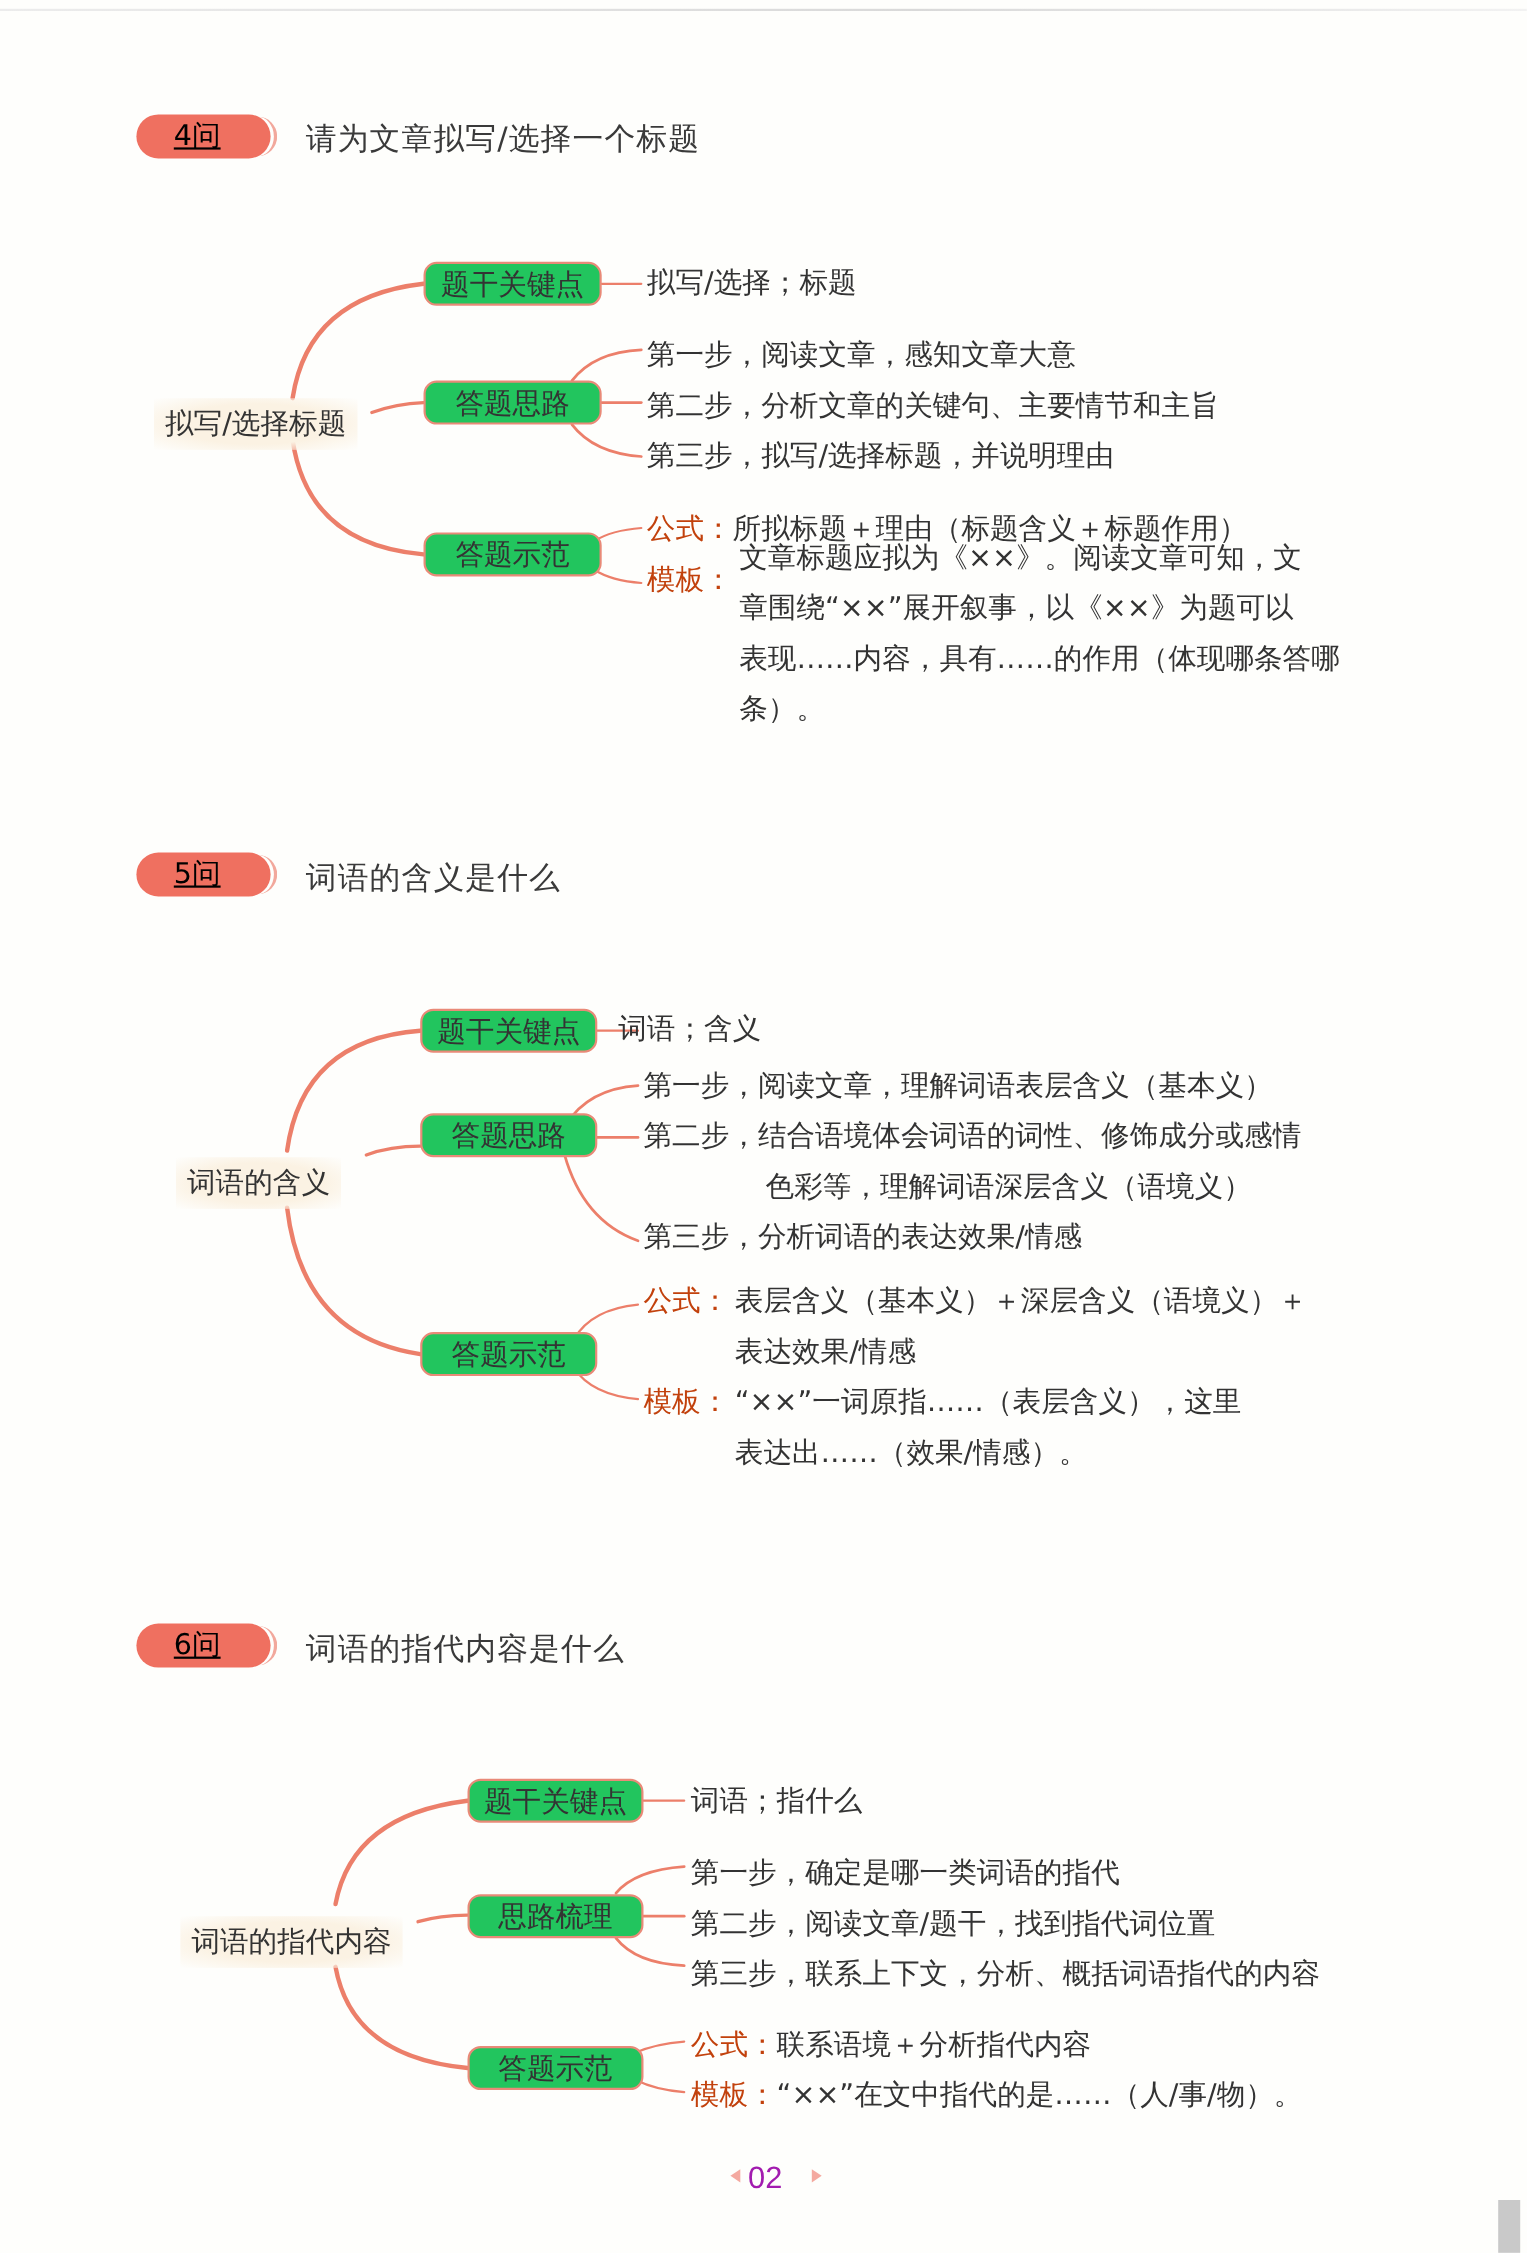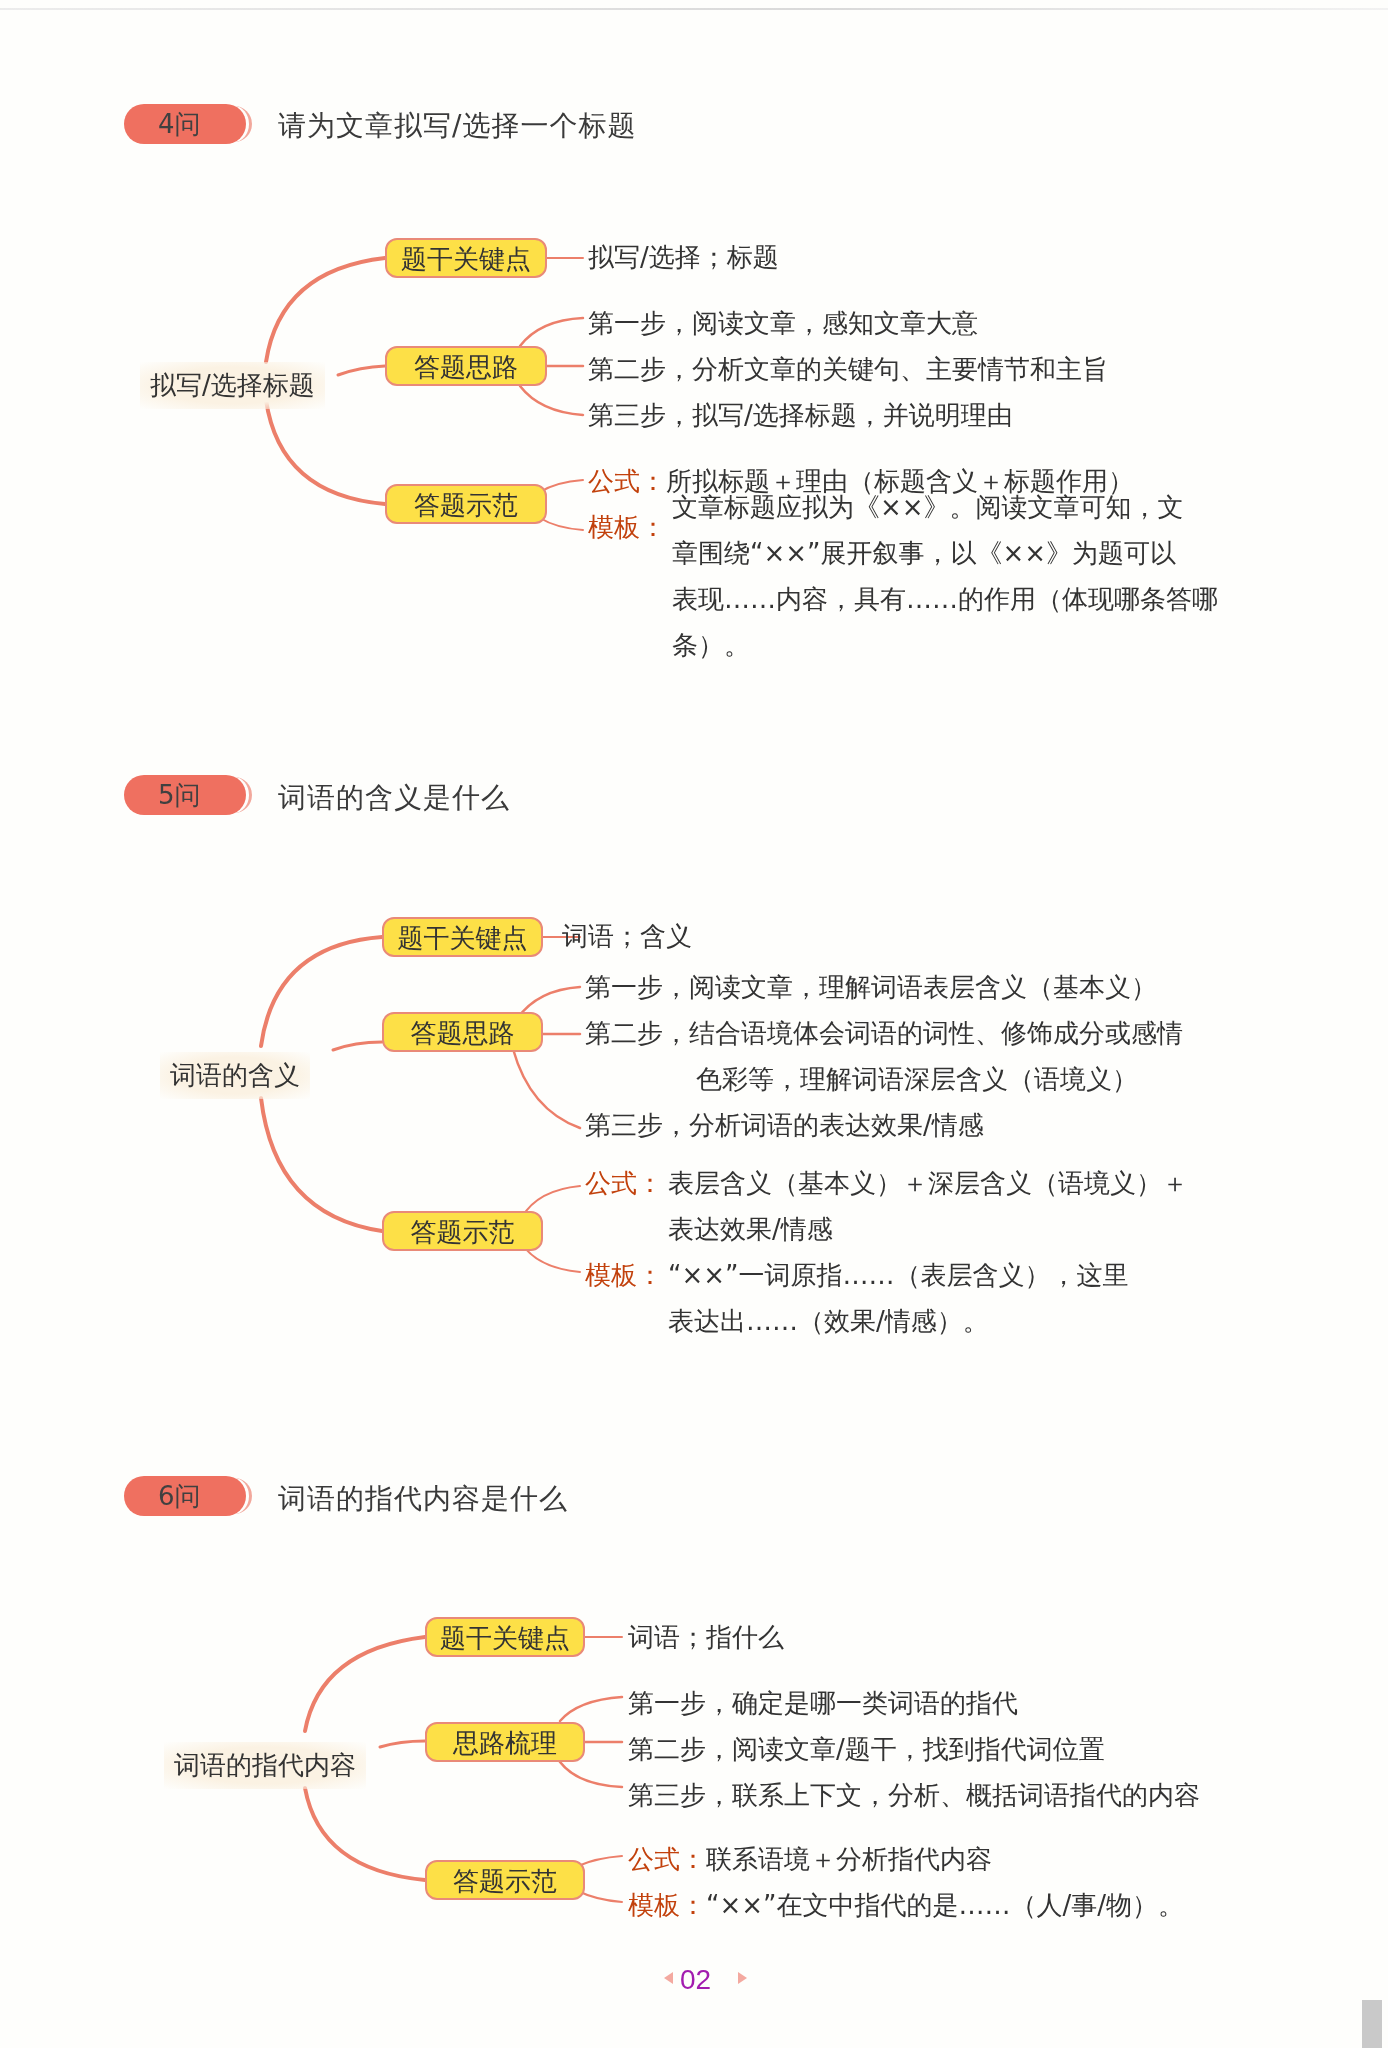--- a/index.html
+++ b/index.html
@@ -5,30 +5,30 @@
   html, body { margin:0; padding:0; }
   body {
     width:1388px; height:2048px; position:relative; overflow:hidden;
     background:#fefefc;
     font-family:"DejaVu Sans", "Liberation Sans", sans-serif;
     color:#2e2e2e;
   }
   .top-rule { position:absolute; left:0; top:8px; width:1388px; height:2px;
     background:linear-gradient(90deg, #ececec, #d9d9d9 60%, #f2f2f2); }
   .badge { position:absolute; height:40px; width:122px; border-radius:20px;
-    background:#ef7060; color:#404040; font-size:26px; line-height:40px;
-    text-indent:34px; box-sizing:border-box; }
+    background:#ef7060; color:#000000; font-size:26px; line-height:40px;
+    text-indent:34px; box-sizing:border-box;text-decoration:underline; }
   .badge::after { content:""; position:absolute; right:-6px; top:2px; width:22px; height:36px;
     border-right:3px solid #f2a89c; border-radius:0 20px 20px 0; }
   .sec-title { position:absolute; font-size:28px; color:#3a3a3a; letter-spacing:1px; }
   .root { position:absolute; font-size:26px; color:#333; padding:6px 10px;
     background:radial-gradient(ellipse at center, #fbf2e3 55%, rgba(251,242,227,0) 100%);
     white-space:nowrap; }
   .node { position:absolute; height:40px; border:2px solid #e98a78; border-radius:12px;
-    background:#fde047; font-size:26px; line-height:38px; text-align:center;
+    background:#22c55e; font-size:26px; line-height:38px; text-align:center;
     box-sizing:border-box; color:#333; white-space:nowrap; }
   .leaf { position:absolute; font-size:26px; color:#333; white-space:nowrap; line-height:34px; }
   .lbl { color:#c2410c; }
   .para { position:absolute; font-size:26px; color:#333; line-height:46px; }
   svg.lines { position:absolute; left:0; top:0; width:1388px; height:2048px; pointer-events:none; }
   .pnum { position:absolute; left:680px; top:1964px; font-size:28px; color:#a21caf; font-family:"Liberation Sans", sans-serif; }
   .tri { position:absolute; width:0; height:0; border-top:6px solid transparent; border-bottom:6px solid transparent; }
   .scroll-strip { position:absolute; left:1362px; top:2000px; width:20px; height:48px; background:#c9c9c9; }
 </style>
 </head>

